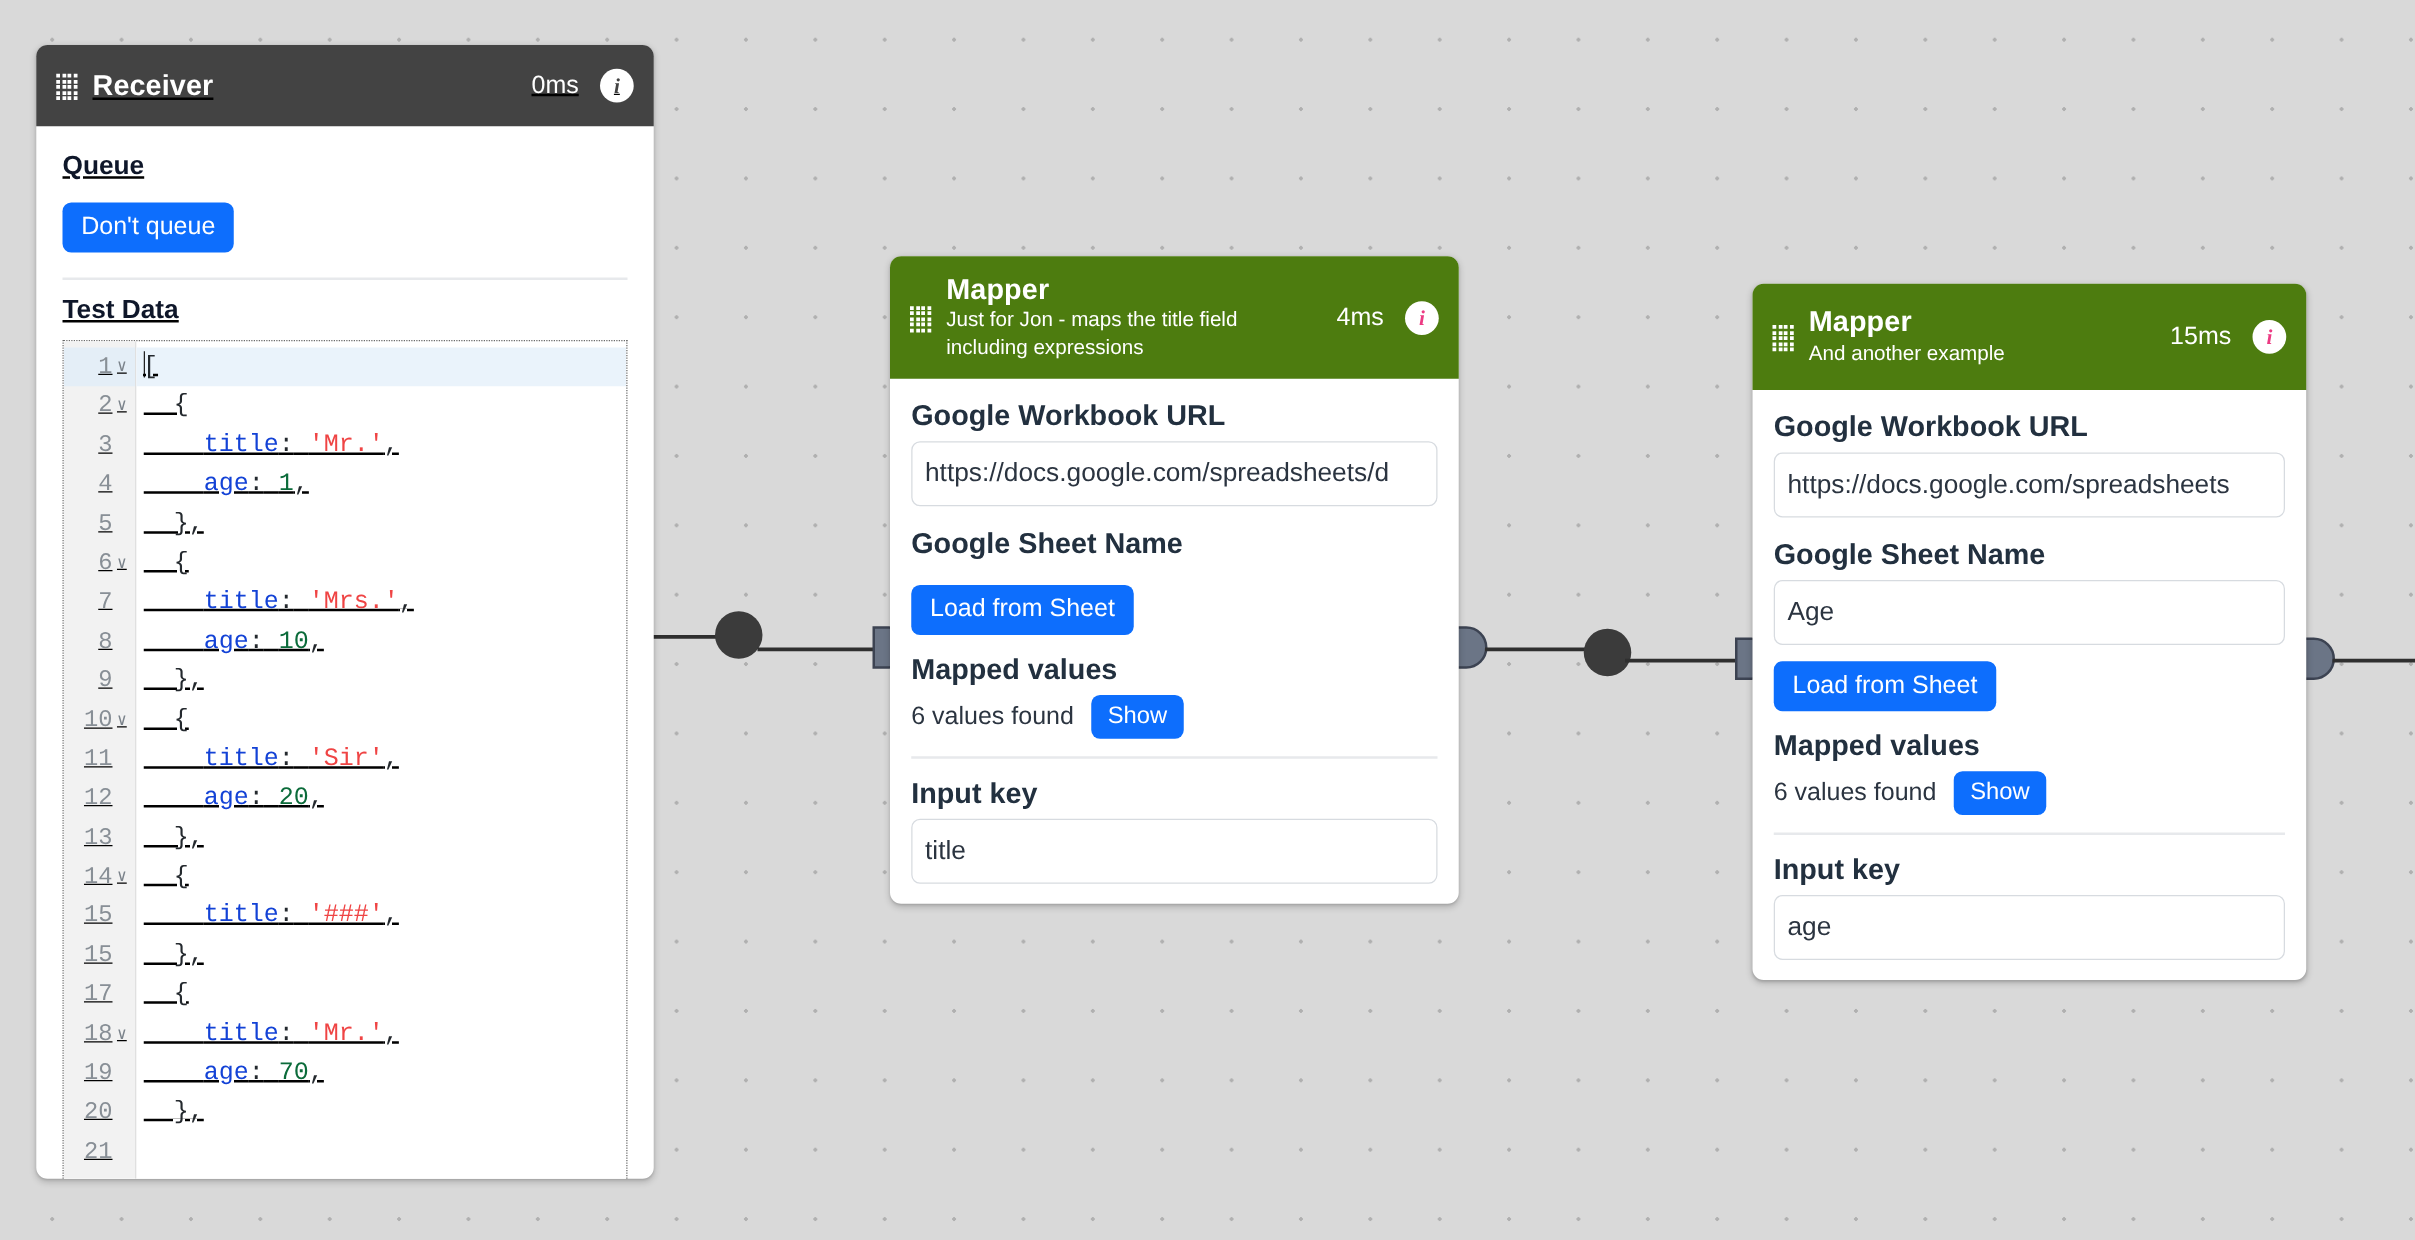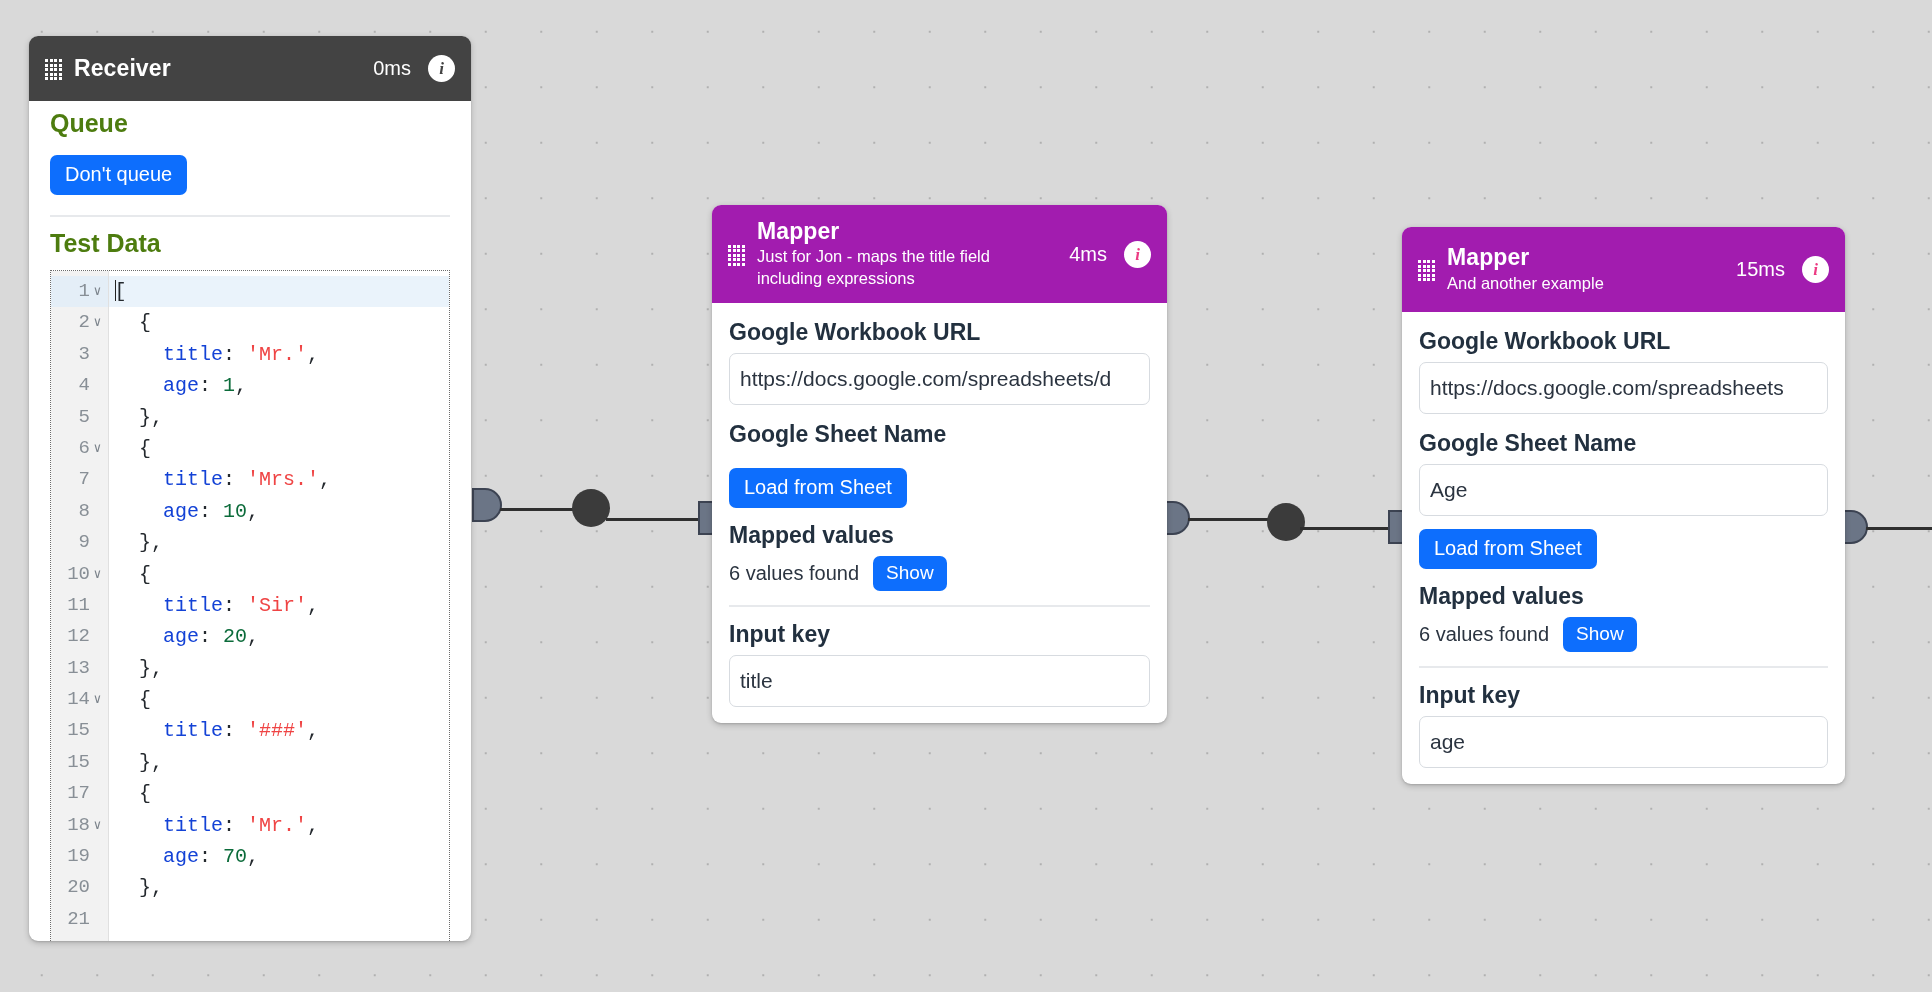--- a/index.html
+++ b/index.html
@@ -89,25 +89,25 @@
     cursor: pointer;
     line-height: 1.05;
   }
   .btn.small { font-size: 19px; padding: 7px 13px 8px 13px; }
   .hr { height: 2px; background: #e7e9ec; margin: 14px 0 0 0; border: 0; }
 
   .mapped-row { display: flex; align-items: center; gap: 14px; margin-top: 2px; }
   .mapped-count { font-size: 20px; color: #2b3440; }
 
   
-  #node-receiver { left: 29px; top: 36px; width: 442px; }
+  #node-receiver { left: 29px; top: 36px; width: 494px; text-decoration: underline; }
   #node-receiver .node-header { background: #434343; height: 65px; }
   #node-receiver .info-icon { color: #434343; }
   #node-receiver .node-body { padding: 0 21px 0 21px; }
-  .sec-label { font-size: 25px; font-weight: bold; color: #4d7c0f; margin: 8px 0 0 0; }
+  .sec-label { font-size: 21px; font-weight: bold; color: #0f172a; margin: 20px 0 0 0; }
   #dont-queue { margin-top: 17px; }
 
   
   .editor {
     margin-top: 12px;
     border: 1.6px dotted #6b6b6b;
     border-bottom: none;
     background: #fff;
     height: 671px;
     overflow: hidden;
@@ -149,21 +149,21 @@
   .k { color: #1342d6; }
   .s { color: #ef4444; }
   .n { color: #0b6b3a; }
   .p { color: #24292e; }
   .caret {
     display: inline-block; width: 0; border-left: 1.6px solid #222;
     height: 21px; vertical-align: -4px; margin-right: -1.6px;
   }
 
   
-  .mapper .node-header { background: #a21caf; }
+  .mapper .node-header { background: #4d7c0f; }
   .mapper .info-icon { color: #ec3b83; }
   #node-mapper-1 { left: 712px; top: 205px; width: 455px; }
   #node-mapper-1 .node-header { height: 98px; }
   #node-mapper-2 { left: 1402px; top: 227px; width: 443px; }
   #node-mapper-2 .node-header { height: 85px; }
 
   
   .edge-line {
     position: absolute;
     height: 3px;

